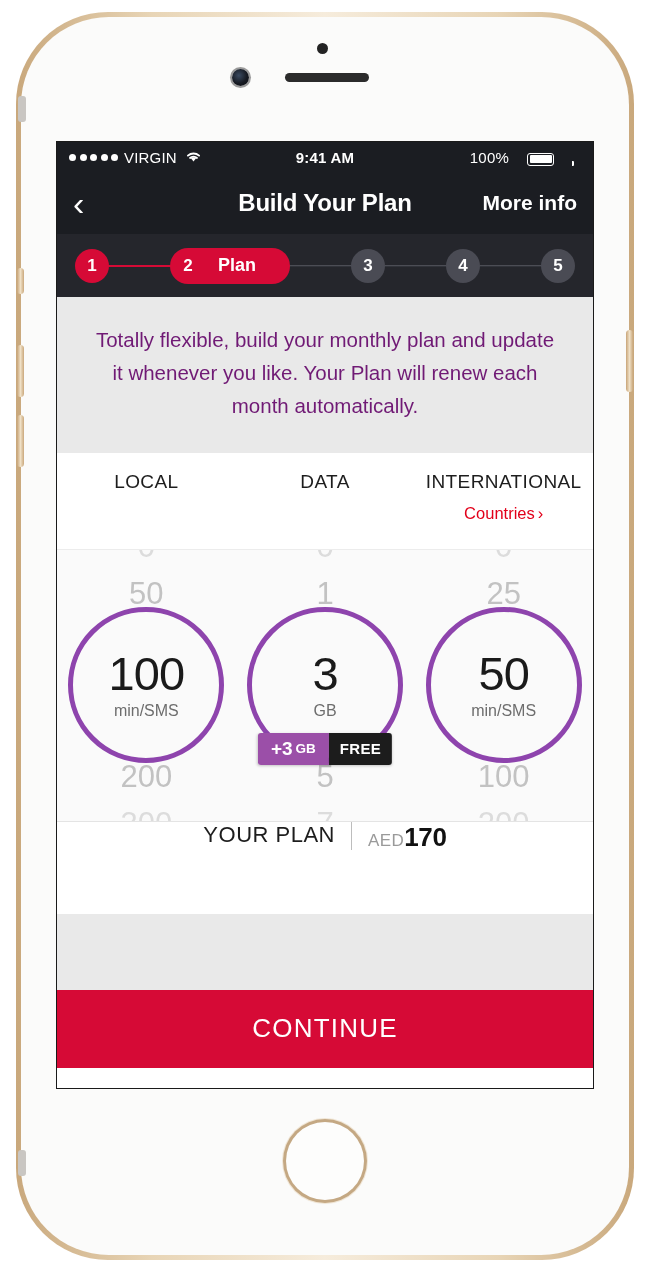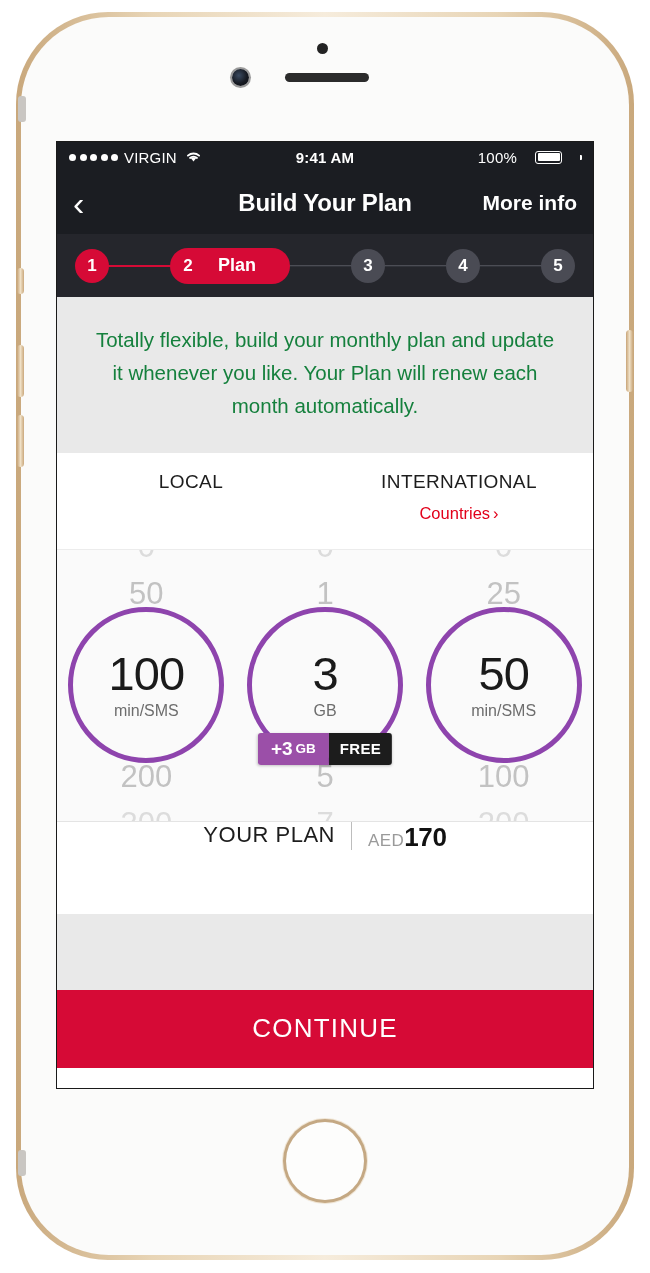--- a/index.html
+++ b/index.html
@@ -71,21 +71,21 @@
     display:flex; align-items:center; position:relative;
     font-size:15px; letter-spacing:.2px;
   }
   #carrier { display:flex; align-items:center; gap:6px; padding-left:12px; }
   .dots { display:flex; gap:3.5px; }
   .dots i { width:7px; height:7px; border-radius:50%; background:#fff; display:block; }
   #clock {
     position:absolute; left:0; right:0; text-align:center;
     font-weight:bold; font-size:15px; pointer-events:none;
   }
-  #battwrap { margin-left:auto; display:flex; align-items:center; gap:18px; padding-right:11px; }
+  #battwrap { margin-left:auto; display:flex; align-items:flex-end; gap:18px; padding-right:19px; }
   #battpct { font-size:15px; }
   .battbody {
     width:27px; height:13px; border:1.6px solid #fff; border-radius:3px;
     padding:1.5px; display:block;
   }
   .battfill { width:100%; height:100%; background:#fff; border-radius:1px; display:block; }
   .battcap { width:2px; height:5px; background:#fff; border-radius:0 1px 1px 0; display:block; }
 
   
   #navbar {
@@ -127,21 +127,21 @@
   .step.active .num {
     width:36px; text-align:center; font-size:17px; font-weight:600;
   }
   .step.active .lbl {
     font-size:18px; font-weight:600; padding:0 34px 0 12px;
   }
 
   
   #intro {
     background:#e9e9e9; padding:26px 34px 30px;
-    text-align:center; color:#15803d;
+    text-align:center; color:#701a75;
     font-size:20.5px; line-height:1.62; font-weight:400;
   }
 
   
   #cols {
     background:#fff; display:flex; height:96px; padding-top:18px;
   }
   .col { flex:1; text-align:center; }
   .coltitle { font-size:19px; letter-spacing:.4px; color:#1d1d1d; }
   #countries {
@@ -288,20 +288,23 @@
     </div>
   </div>
 
   <div id="intro">Totally flexible, build your monthly plan and update it whenever you like. Your Plan will renew each month automatically.</div>
 
   <div id="cols">
     <div class="col">
       <div class="coltitle">LOCAL</div>
     </div>
     <div class="col">
+      <div class="coltitle">DATA</div>
+    </div>
+    <div class="col">
       <div class="coltitle">INTERNATIONAL</div>
       <div id="countries">
         <span>Countries</span>
         <span>›</span>
       </div>
     </div>
   </div>
 
   <div id="pickers">
 

